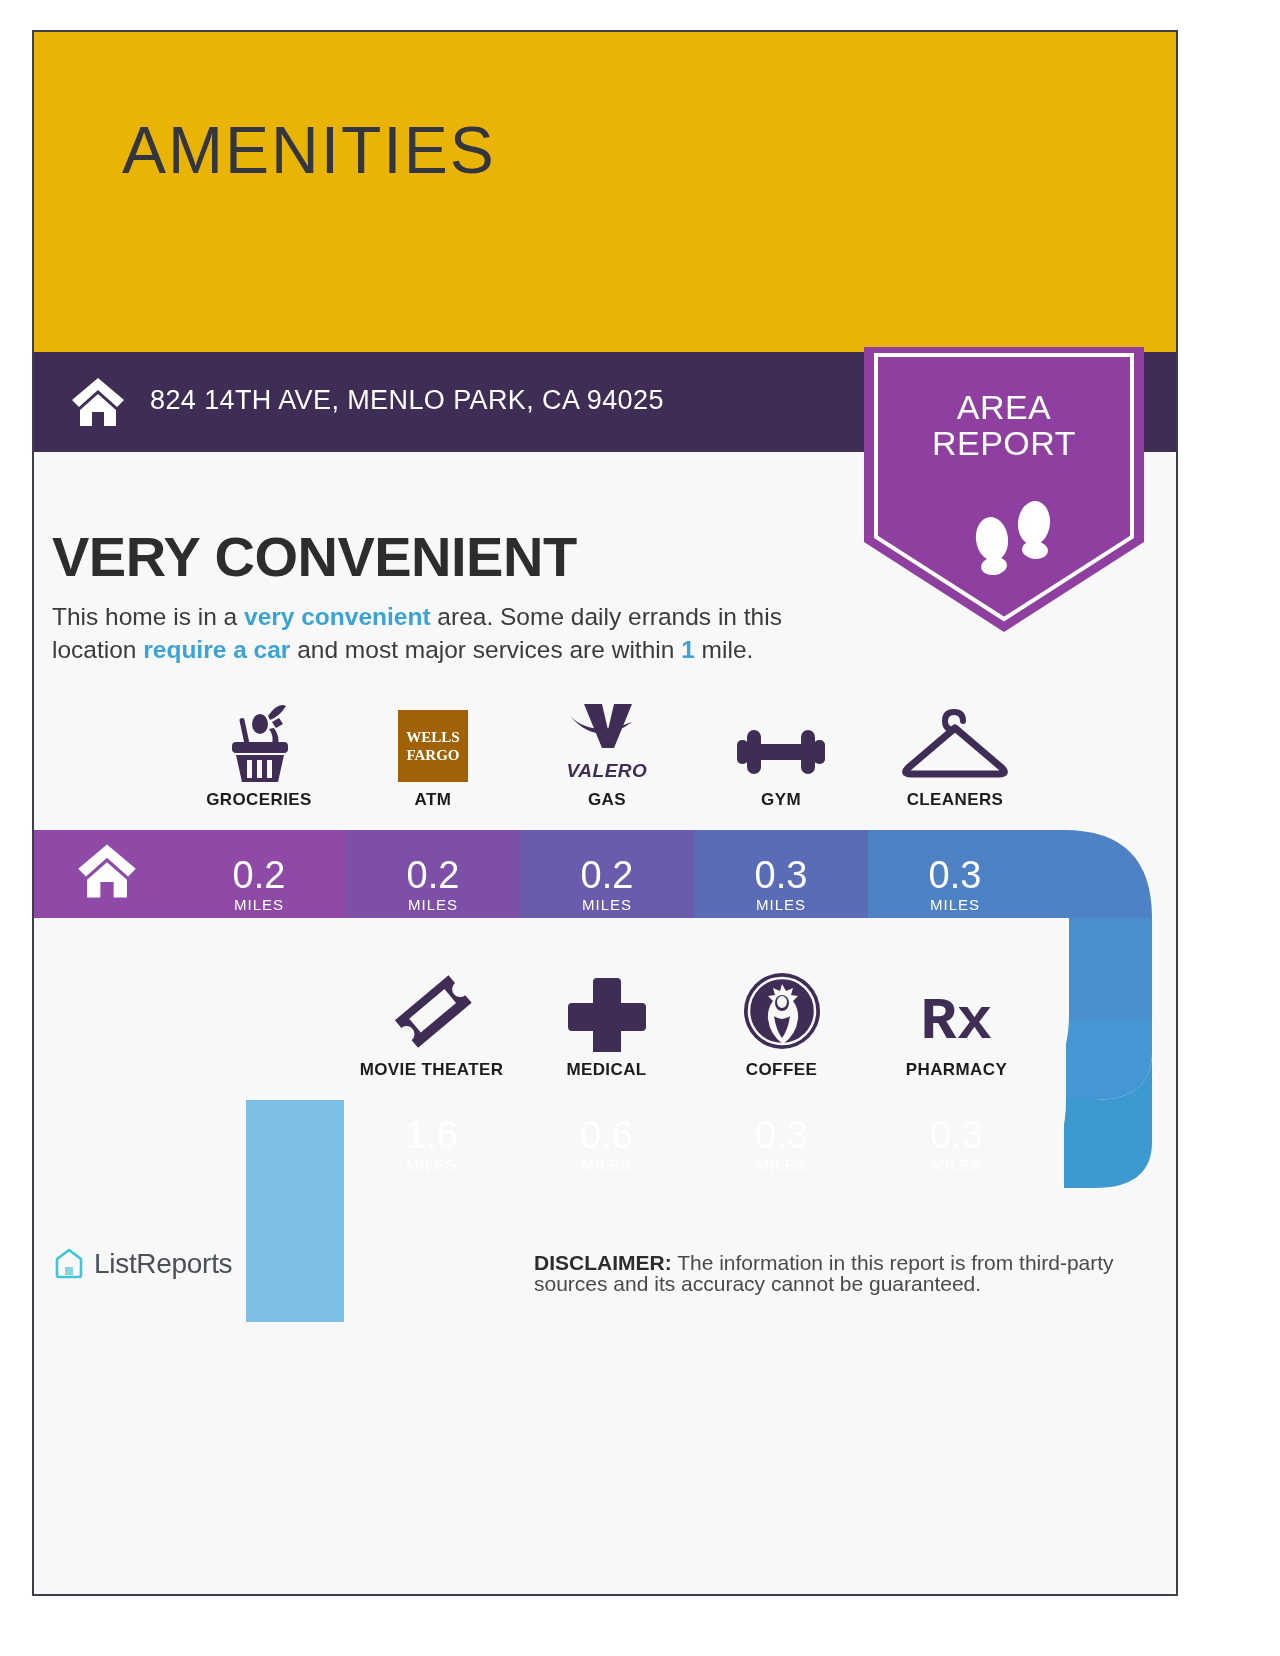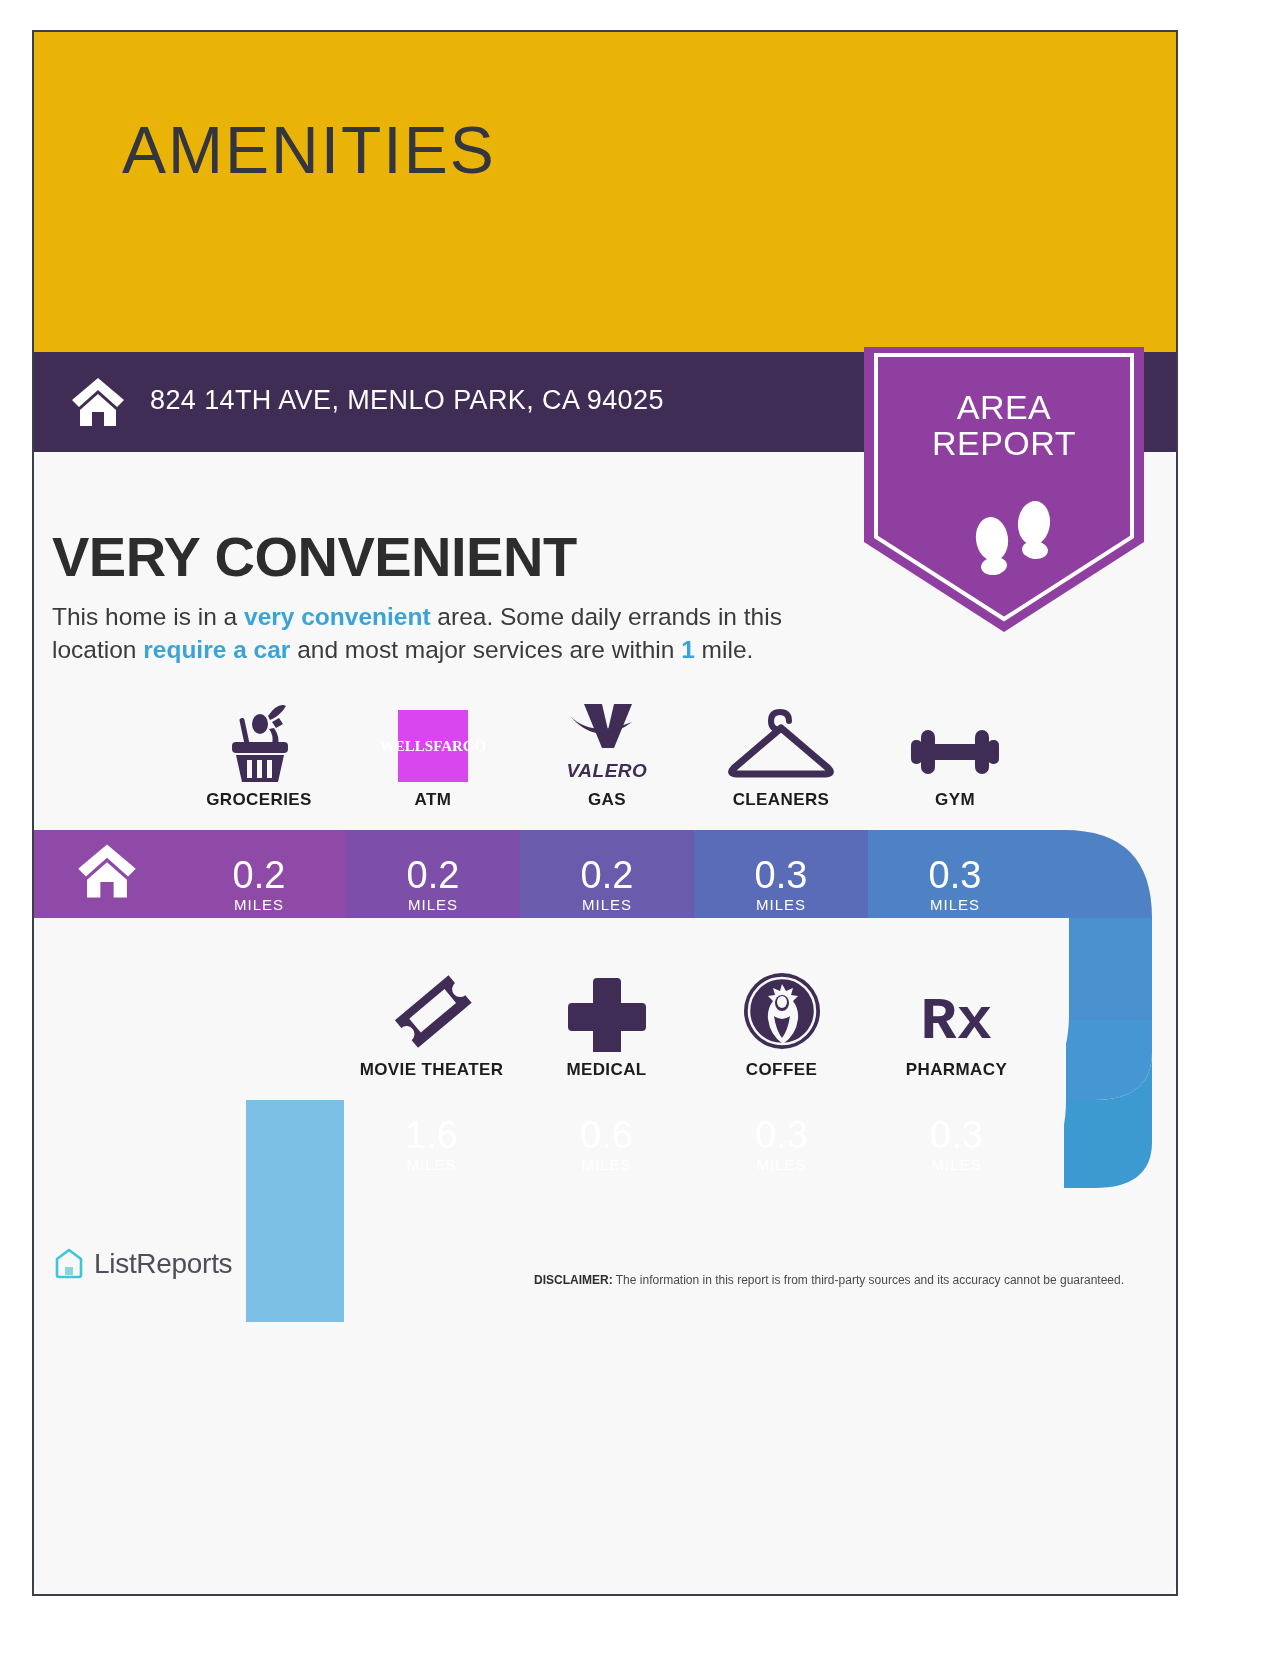--- a/index.html
+++ b/index.html
@@ -224,31 +224,30 @@
     font-size: 28px;
     color: #4b4f58;
     margin-left: 8px;
     letter-spacing: -0.3px;
   }
   .disclaimer {
     position: absolute;
     left: 500px;
     top: 800px;
     width: 640px;
-    font-size: 12px;
+    font-size: 21px;
     line-height: 21px;
     color: #4a4a4a;
-    margin-top: 18px;
   }
   .disclaimer b { color: #2d2d2d; }
 
   .wf-logo {
     width: 70px; height: 72px;
-    background: #d946ef;
-    display: flex; flex-direction: row;
+    background: #a16207;
+    display: flex; flex-direction: column;
     align-items: center; justify-content: center;
     color: #ffffff;
     font-family: "Liberation Serif", serif;
     font-size: 15px;
     line-height: 18px;
     font-weight: bold;
   }
   .valero-text {
     font-size: 19px;
     font-weight: bold;
@@ -421,39 +420,39 @@
             <path d="M20 4 L38 4 L44 30 L50 4 L68 4 L50 48 L38 48 Z" fill="#3f2d56"></path>
             <path d="M6 16 q22 22 62 6 q-34 26 -62 -6 Z" fill="#3f2d56"></path>
           </svg>
         </div>
         <div class="valero-text">VALERO</div>
         <div class="amen-label">GAS</div>
       </div>
 
       <div class="amen-cell">
         <div class="amen-glyph">
-          <svg width="110" height="76" viewBox="0 0 110 76">
-            <path d="M55 24 q-10 0 -10 -9 q0 -9 9 -9 q9 0 9 9" fill="none" stroke="#3f2d56" stroke-width="6" stroke-linecap="round"></path>
-            <path d="M55 22 L102 62 q6 6 -3 6 L11 68 q-9 0 -3 -6 Z" fill="none" stroke="#3f2d56" stroke-width="7" stroke-linejoin="round"></path>
-          </svg>
-        </div>
-        <div class="amen-label">CLEANERS</div>
-      </div>
-
-      <div class="amen-cell">
-        <div class="amen-glyph">
           <svg width="100" height="60" viewBox="0 0 100 60">
             <rect x="26" y="22" width="48" height="16" fill="#3f2d56"></rect>
             <rect x="16" y="8" width="14" height="44" rx="7" fill="#3f2d56"></rect>
             <rect x="70" y="8" width="14" height="44" rx="7" fill="#3f2d56"></rect>
             <rect x="6" y="18" width="11" height="24" rx="5" fill="#3f2d56"></rect>
             <rect x="83" y="18" width="11" height="24" rx="5" fill="#3f2d56"></rect>
           </svg>
         </div>
         <div class="amen-label">GYM</div>
+      </div>
+
+      <div class="amen-cell">
+        <div class="amen-glyph">
+          <svg width="110" height="76" viewBox="0 0 110 76">
+            <path d="M55 24 q-10 0 -10 -9 q0 -9 9 -9 q9 0 9 9" fill="none" stroke="#3f2d56" stroke-width="6" stroke-linecap="round"></path>
+            <path d="M55 22 L102 62 q6 6 -3 6 L11 68 q-9 0 -3 -6 Z" fill="none" stroke="#3f2d56" stroke-width="7" stroke-linejoin="round"></path>
+          </svg>
+        </div>
+        <div class="amen-label">CLEANERS</div>
       </div>
     </div>
 
     <div class="row1-values">
       <div class="val-cell">
         <div class="val-num">0.2</div>
         <div class="val-unit">MILES</div>
       </div>
       <div class="val-cell">
         <div class="val-num">0.2</div>

